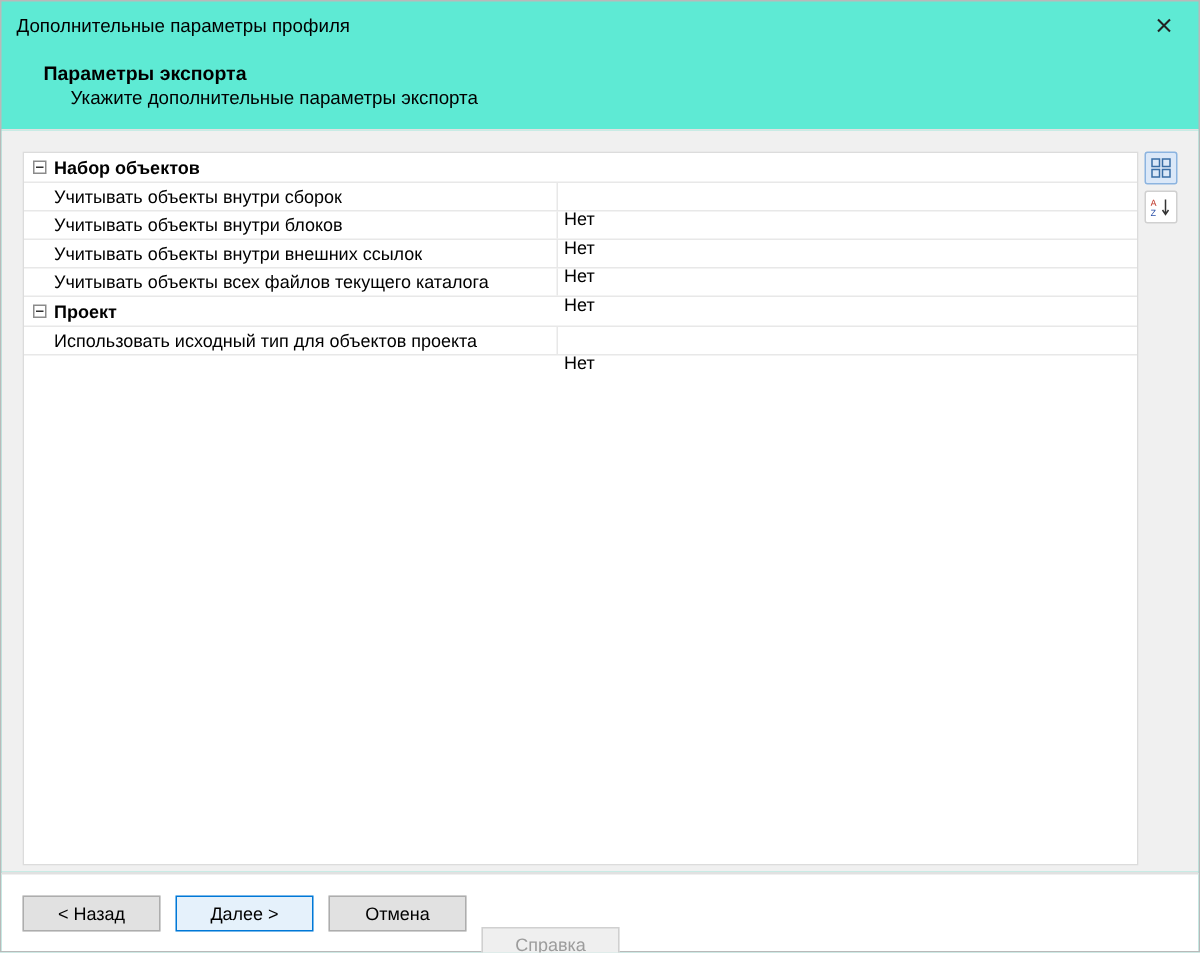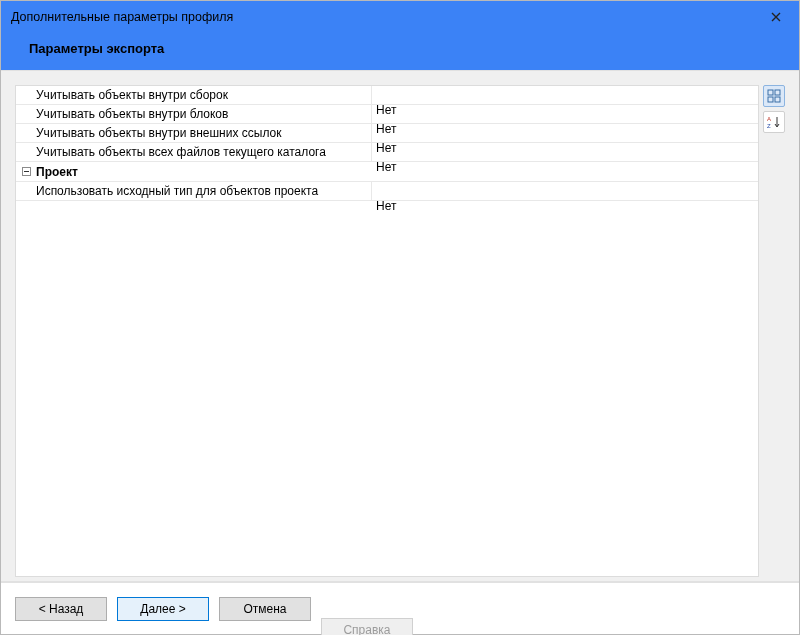--- a/index.html
+++ b/index.html
@@ -1,17 +1,17 @@
 <!DOCTYPE html>
 <html><head>
 <meta charset="utf-8">
 <style>
   * { box-sizing: border-box; margin: 0; padding: 0; }
   html, body { width: 800px; height: 635px; font-family: "Segoe UI", Tahoma, sans-serif; font-size: 12px; color: #000; background: #fff; overflow: hidden; }
-  .window { width: 800px; height: 635px; border: 1px solid #b9b9b9; display: flex; flex-direction: column; background: #3b82f6; }
+  .window { width: 800px; height: 635px; border: 1px solid #b9b9b9; display: flex; flex-direction: column; background: #5eead4; }
   .titlebar { display: flex; align-items: center; justify-content: space-between; padding: 6px 10px 6px 10px; height: 32px; }
   .titlebar-title { font-size: 12.5px; }
   .titlebar-close { width: 26px; height: 20px; display: flex; align-items: center; justify-content: center; cursor: pointer; }
   .titlebar-close svg { width: 10px; height: 10px; stroke: #222; stroke-width: 1.4; }
   .header-block { padding: 8px 16px 14px 16px; margin-left: 12px; }
   .header-title { font-weight: 700; font-size: 13px; }
   .header-sub { padding-left: 18px; margin-top: 2px; font-size: 12.5px; }
   .divider { height: 1px; background: #e1e1e1; }
 
   .content-area { flex: 1; background: #f0f0f0; padding: 14px 14px 4px 14px; position: relative; }
@@ -45,26 +45,33 @@
     <div class="titlebar-title">Дополнительные параметры профиля</div>
     <div class="titlebar-close">
       <svg viewBox="0 0 10 10">
           <path d="M1 1 L9 9 M9 1 L1 9" fill="none"></path>
         </svg>
     </div>
   </div>
 
   <div class="header-block">
     <div class="header-title">Параметры экспорта</div>
+    <div class="header-sub">Укажите дополнительные параметры экспорта</div>
   </div>
   <div class="divider"></div>
 
   <div class="content-area">
     <div class="grid-wrap">
       <div class="prop-grid">
+        <div class="cat-row">
+          <div class="cat-toggle">
+              <div class="box"></div>
+            </div>
+          <div class="cat-label">Набор объектов</div>
+        </div>
         <div class="prop-row">
           <div class="prop-label">Учитывать объекты внутри сборок</div>
           <div class="prop-value">Нет</div>
         </div>
         <div class="prop-row">
           <div class="prop-label">Учитывать объекты внутри блоков</div>
           <div class="prop-value">Нет</div>
         </div>
         <div class="prop-row">
           <div class="prop-label">Учитывать объекты внутри внешних ссылок</div>

